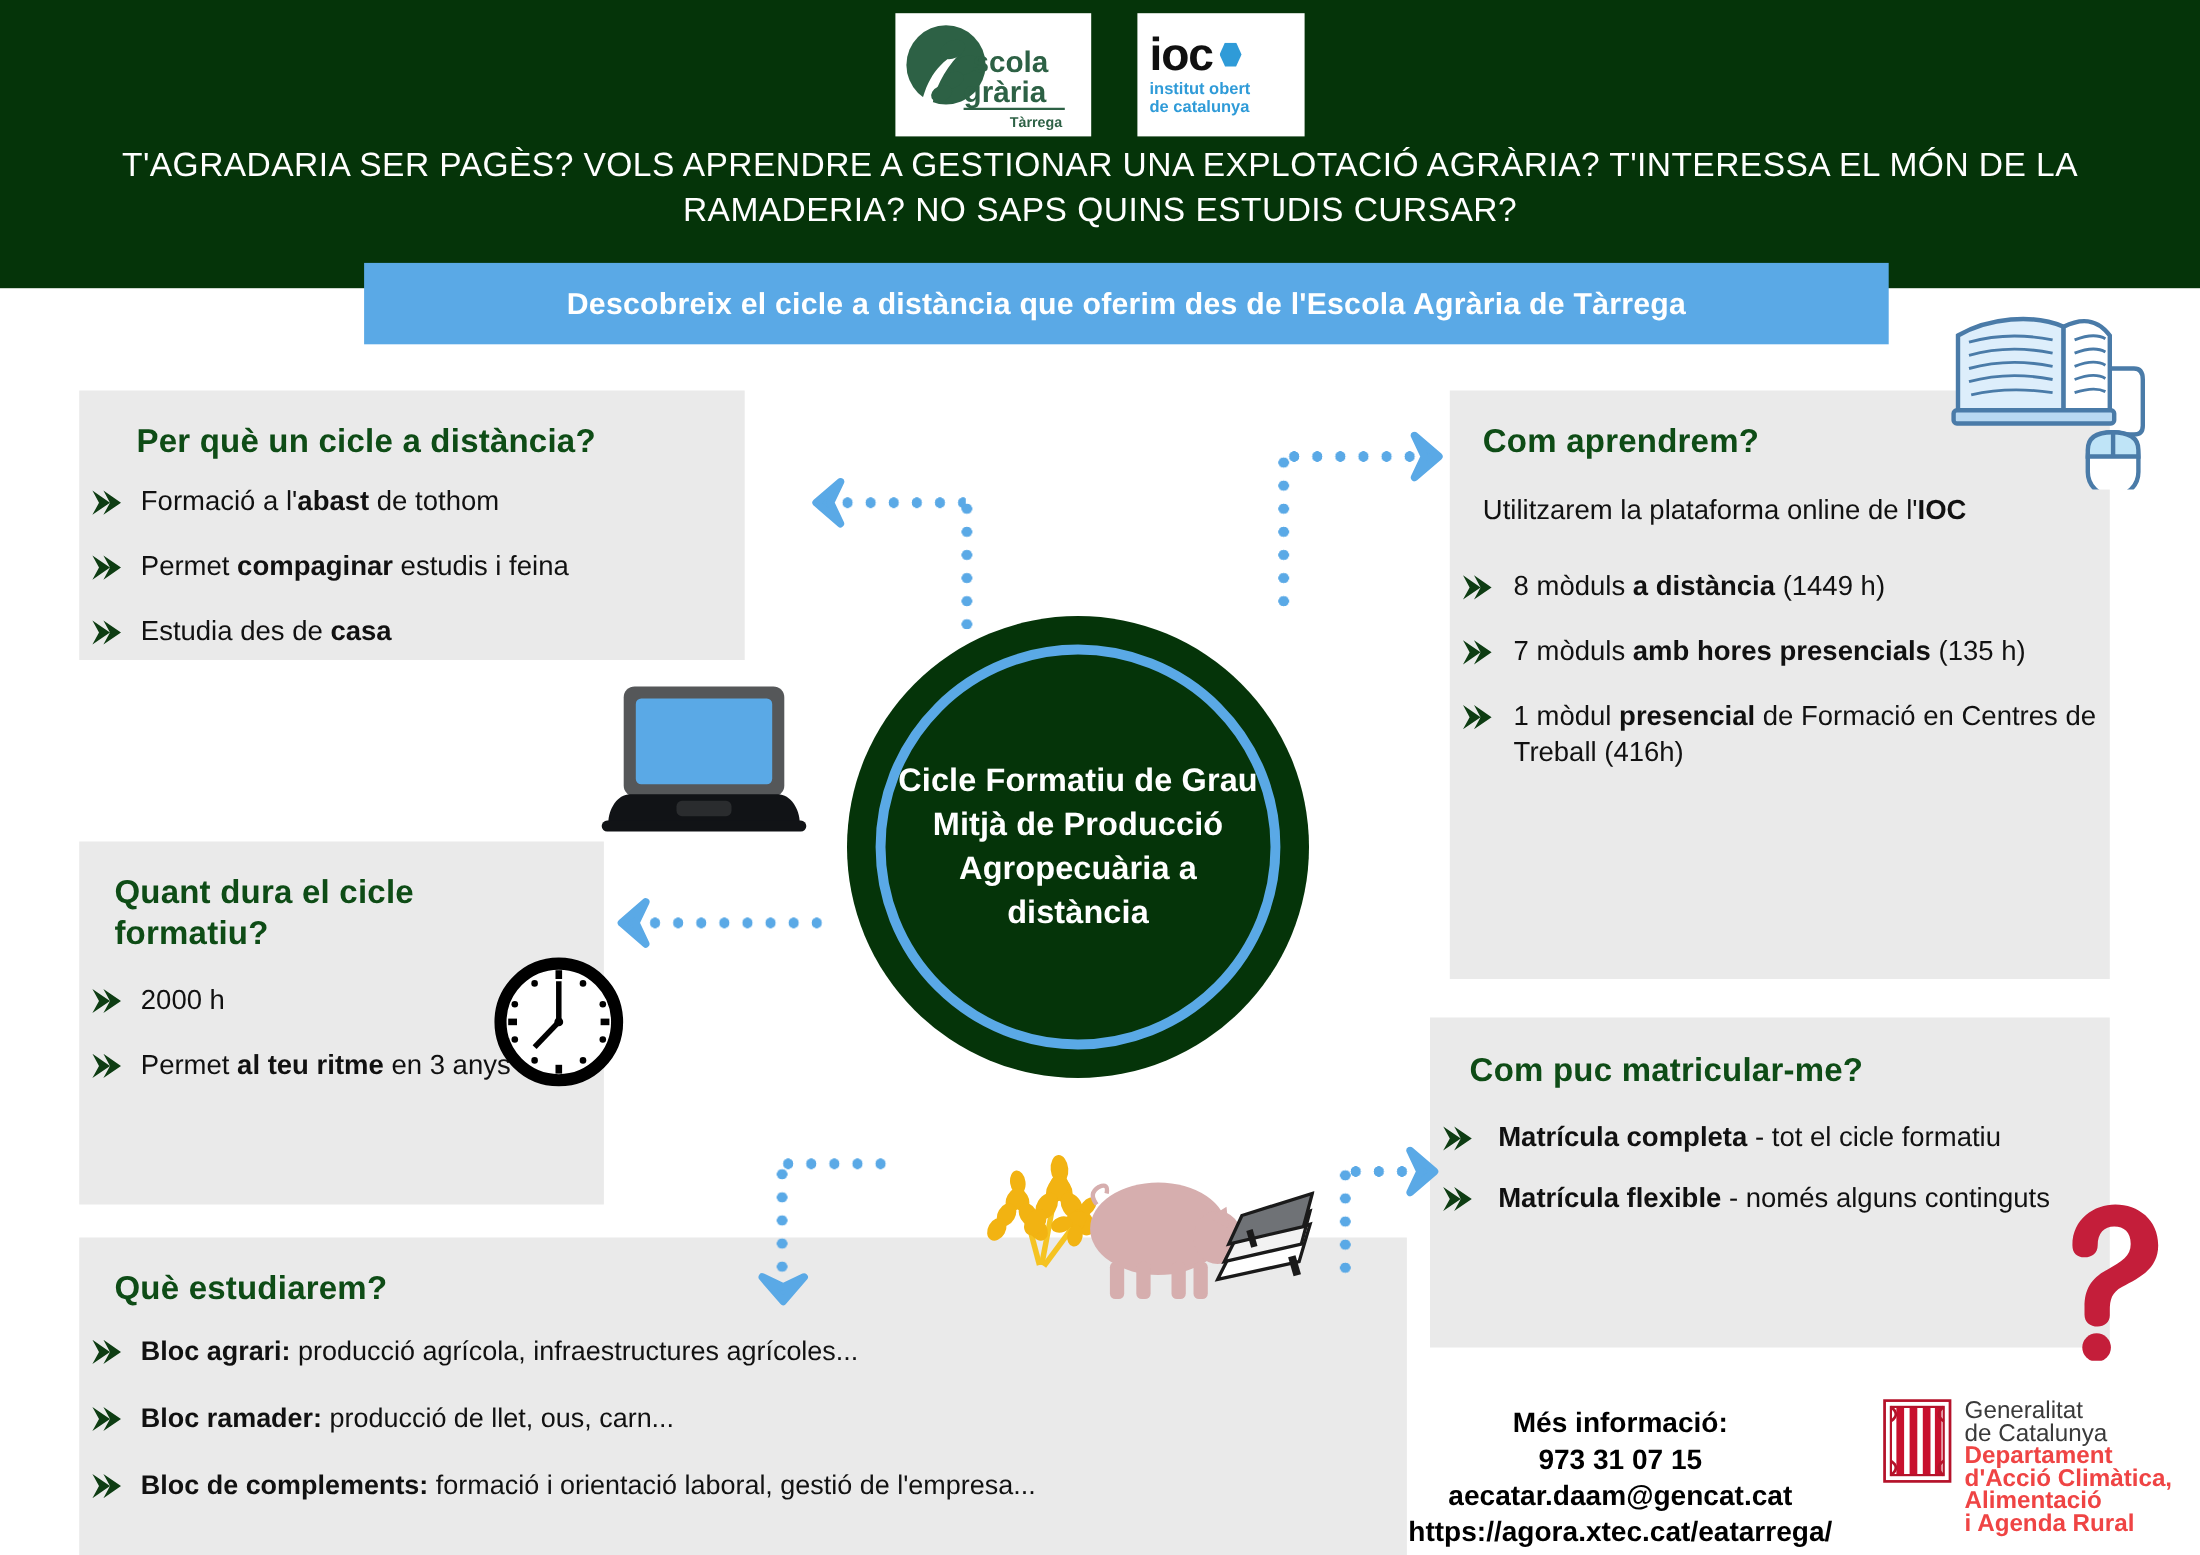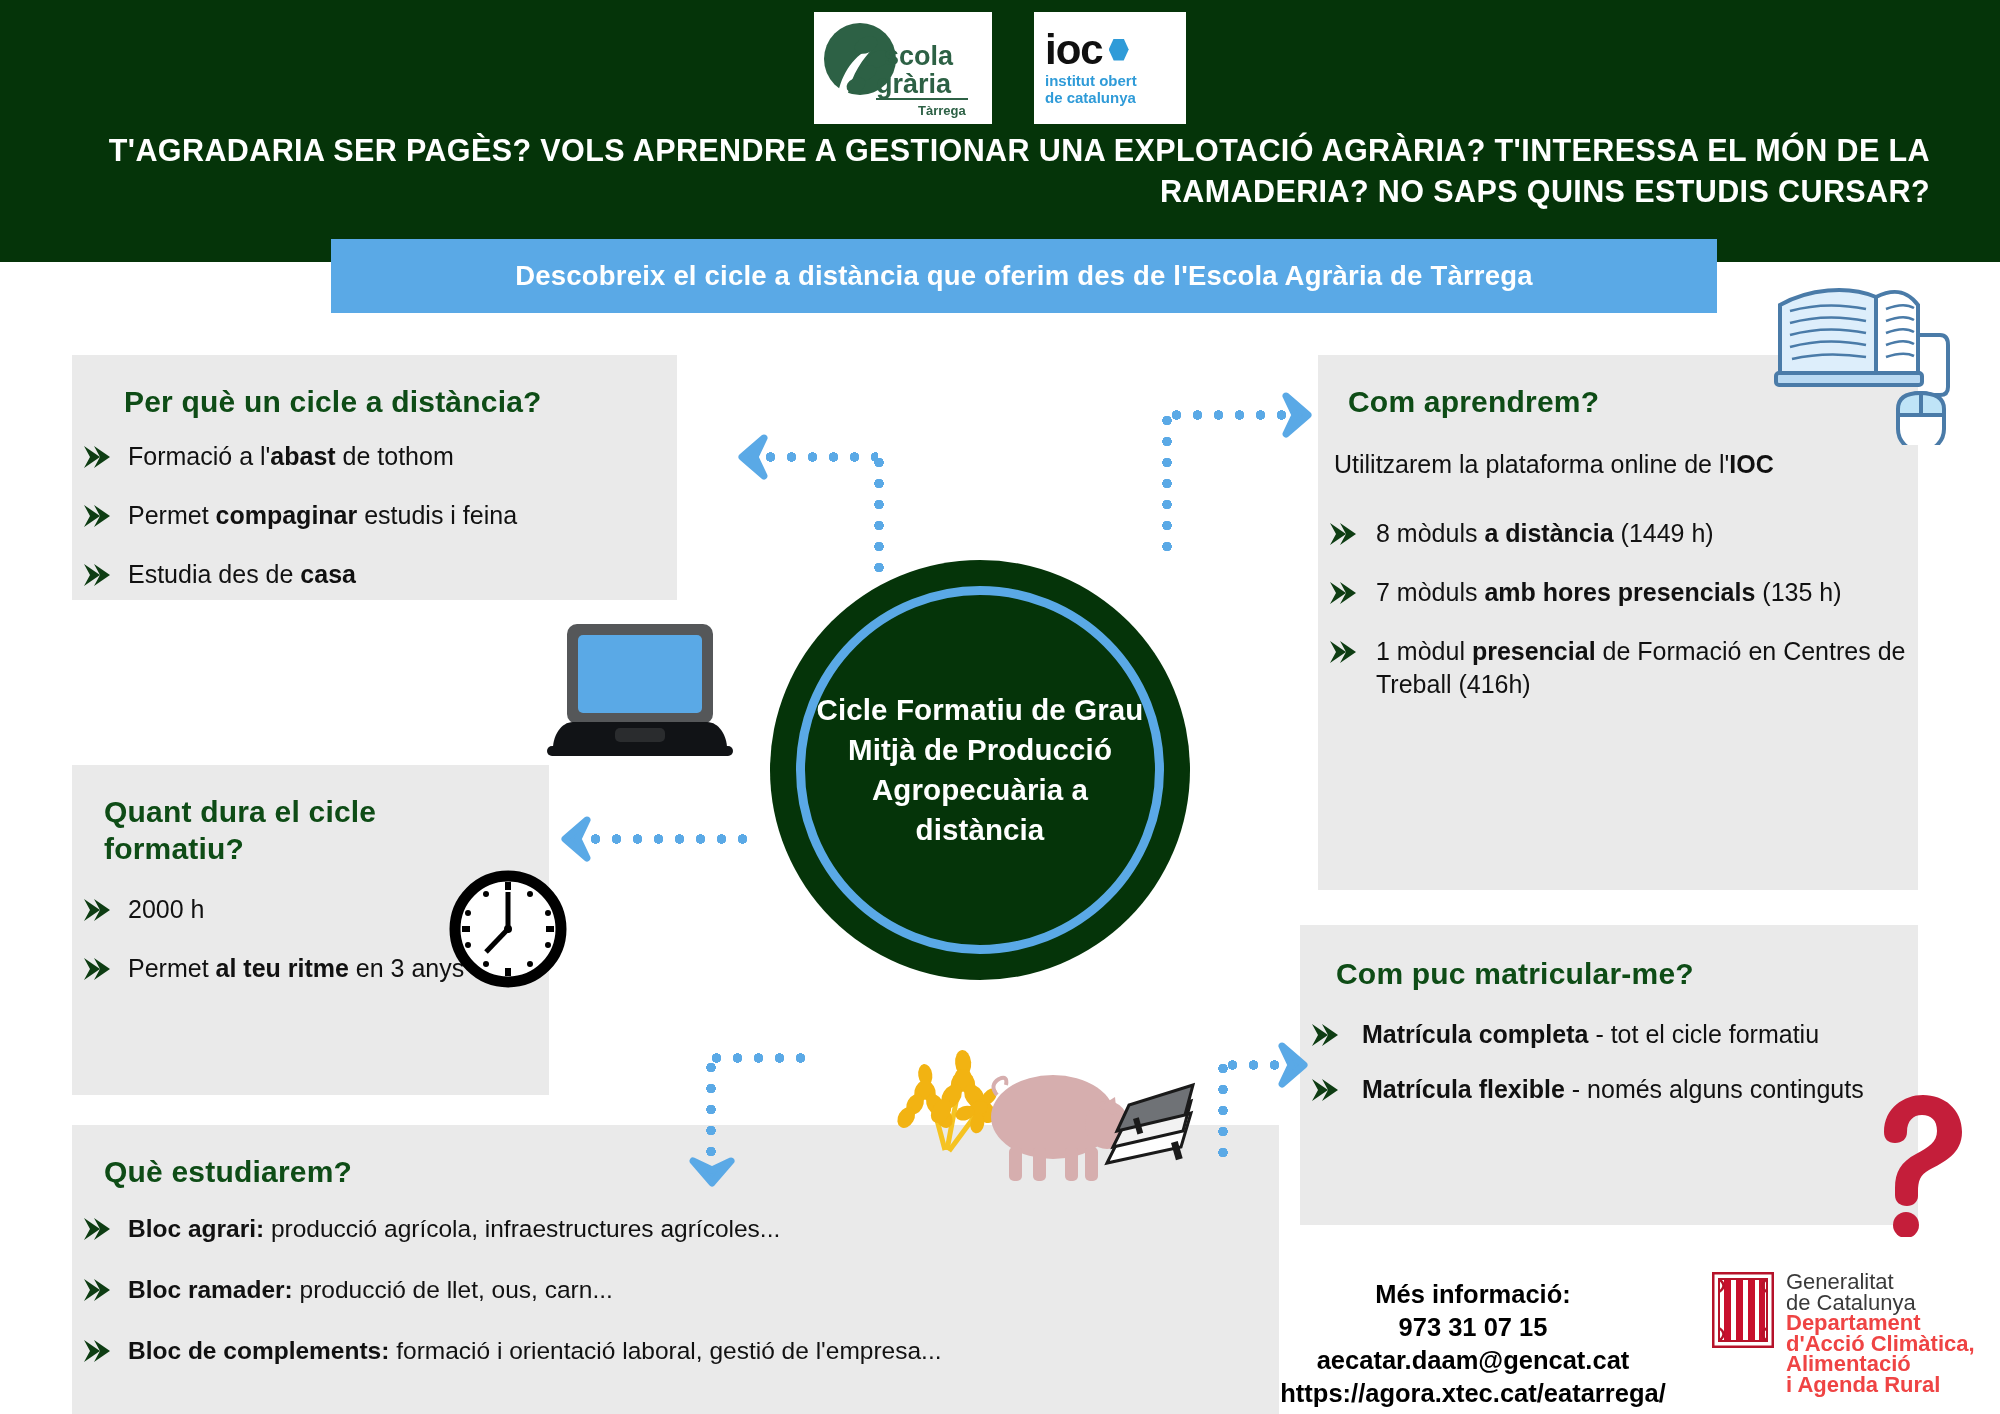--- a/index.html
+++ b/index.html
@@ -30,22 +30,22 @@
   .escola-wrap{position:relative;width:170px;height:106px;}
   .ioc-wrap{position:relative;width:140px;height:100px;
     display:flex;flex-direction:column;justify-content:center;align-items:flex-start;padding-left:10px;}
   .ioc-top{display:flex;align-items:center;gap:6px;}
   .ioc-word{font-family:"Liberation Sans",sans-serif;font-weight:bold;font-size:42px;line-height:38px;color:#101010;letter-spacing:-1px;}
   .ioc-hex{width:20px;height:22px;background:#2f9bd8;clip-path:polygon(25% 0,75% 0,100% 50%,75% 100%,25% 100%,0 50%);}
   .ioc-sub{font-size:15px;font-weight:bold;color:#2f9bd8;line-height:17px;margin-top:3px;}
 
   .headline{
     position:absolute;left:0;top:130px;width:2000px;
-    text-align:right;color:#ffffff;
-    font-weight:bold;font-size:30.5px;line-height:41px;
+    text-align:center;color:#ffffff;
+    font-weight:normal;font-size:30.5px;line-height:41px;
     letter-spacing:.4px;
     padding:0 70px;box-sizing:border-box;
   }
 
   
   .subtitle-band{
     position:absolute;left:331px;top:239px;width:1386px;height:74px;
     background:#5aa9e6;display:flex;align-items:center;justify-content:center;
   }
   .subtitle-band span{
@@ -84,21 +84,21 @@
 
   #panel-duration h2 {margin:28px 32px 4px 32px;}
   #panel-duration ul {margin:26px 0 0 0;}
   #panel-duration li {margin-bottom:26px;}
 
   #panel-study h2    {margin:28px 0 4px 32px;}
   #panel-study ul    {margin:22px 0 0 0;}
   #panel-study li    {margin-bottom:28px;font-size:24.5px;}
 
   #panel-learn h2    {margin:28px 0 0 30px;}
-  #panel-learn .para {margin:28px 100px 0 16px;}
+  #panel-learn .para {margin:28px 100px 0 30px;}
   #panel-learn ul    {margin:36px 0 0 0;}
   #panel-learn li    {margin-bottom:26px;padding-left:58px;}
 
   #panel-enroll h2   {margin:30px 0 0 36px;}
   #panel-enroll ul   {margin:26px 0 0 0;}
   #panel-enroll li   {margin-bottom:22px;padding-left:62px;}
 
   
   .circle{
     position:absolute;left:770px;top:560px;width:420px;height:420px;

